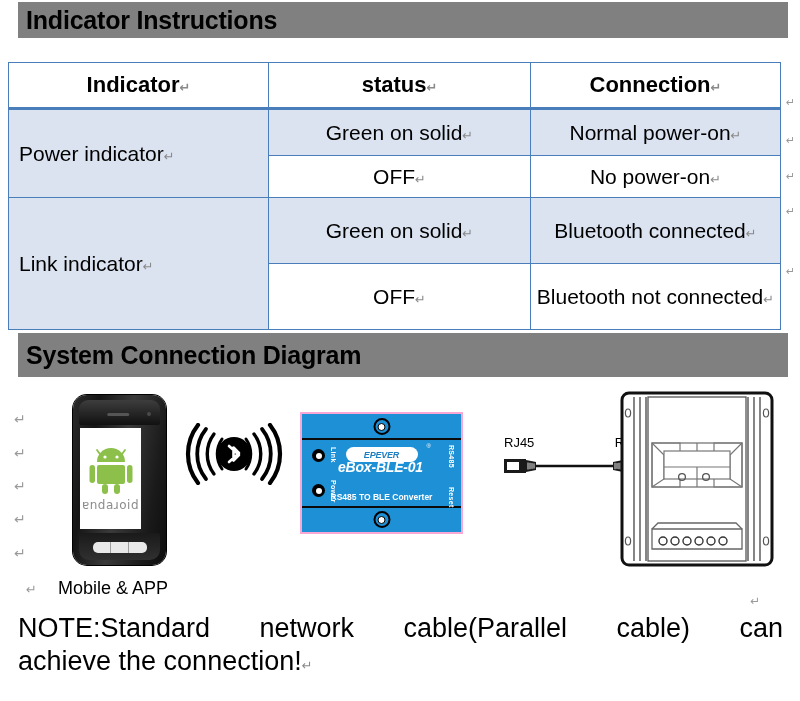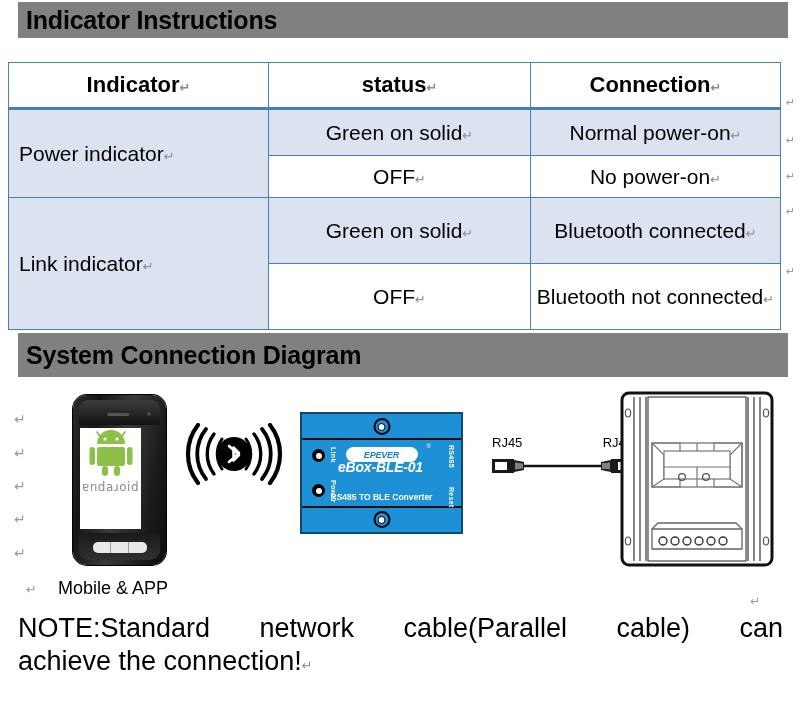--- a/index.html
+++ b/index.html
@@ -133,20 +133,21 @@
     background: #4a4a4a;
   }
   #phone-screen {
     position: absolute;
     left: 7px; top: 33px;
     width: 61px; height: 101px;
     background: #ffffff;
     display: flex;
     flex-direction: column;
     align-items: center;
+    justify-content: center;
   }
   #phone-bottom-bezel {
     position: absolute;
     left: 6px; bottom: 5px; right: 6px; height: 27px;
     background: linear-gradient(180deg,#1a1a1a,#303030);
     border-radius: 2px 2px 10px 10px;
   }
   #phone-home-keys {
     position: absolute;
     left: 50%; bottom: 12px;
@@ -172,21 +173,21 @@
   #bt-wireless { position: absolute; left: 178px; top: 440px; }
 
   
   #converter {
     position: absolute;
     left: 300px;
     top: 37px;
     width: 163px;
     height: 122px;
     background: #1e90d6;
-    border: 2px solid #0c4a6e;
+    border: 2px solid #f9a8d4;
     box-sizing: border-box;
   }
   .conv-divider {
     position: absolute;
     left: 0; right: 0;
     height: 2px;
     background: #0b0b0b;
   }
   #conv-div-top { top: 24px; }
   #conv-div-bottom { bottom: 24px; }
@@ -285,21 +286,21 @@
     position: absolute;
     left: 0; right: 0;
     top: 78px;
     text-align: center;
     font-size: 8.5px;
     font-weight: bold;
     color: #ffffff;
   }
 
   
-  #cable-area { position: absolute; left: 490px; top: 60px; width: 145px; height: 50px; text-decoration: underline; }
+  #cable-area { position: absolute; left: 502px; top: 60px; width: 145px; height: 50px; text-decoration: underline; }
   .rj45-label {
     position: absolute;
     top: 0;
     font-size: 13px;
     color: #000;
   }
   #rj45-left-label { left: 2px; }
   #rj45-right-label { right: 2px; }
 
   

